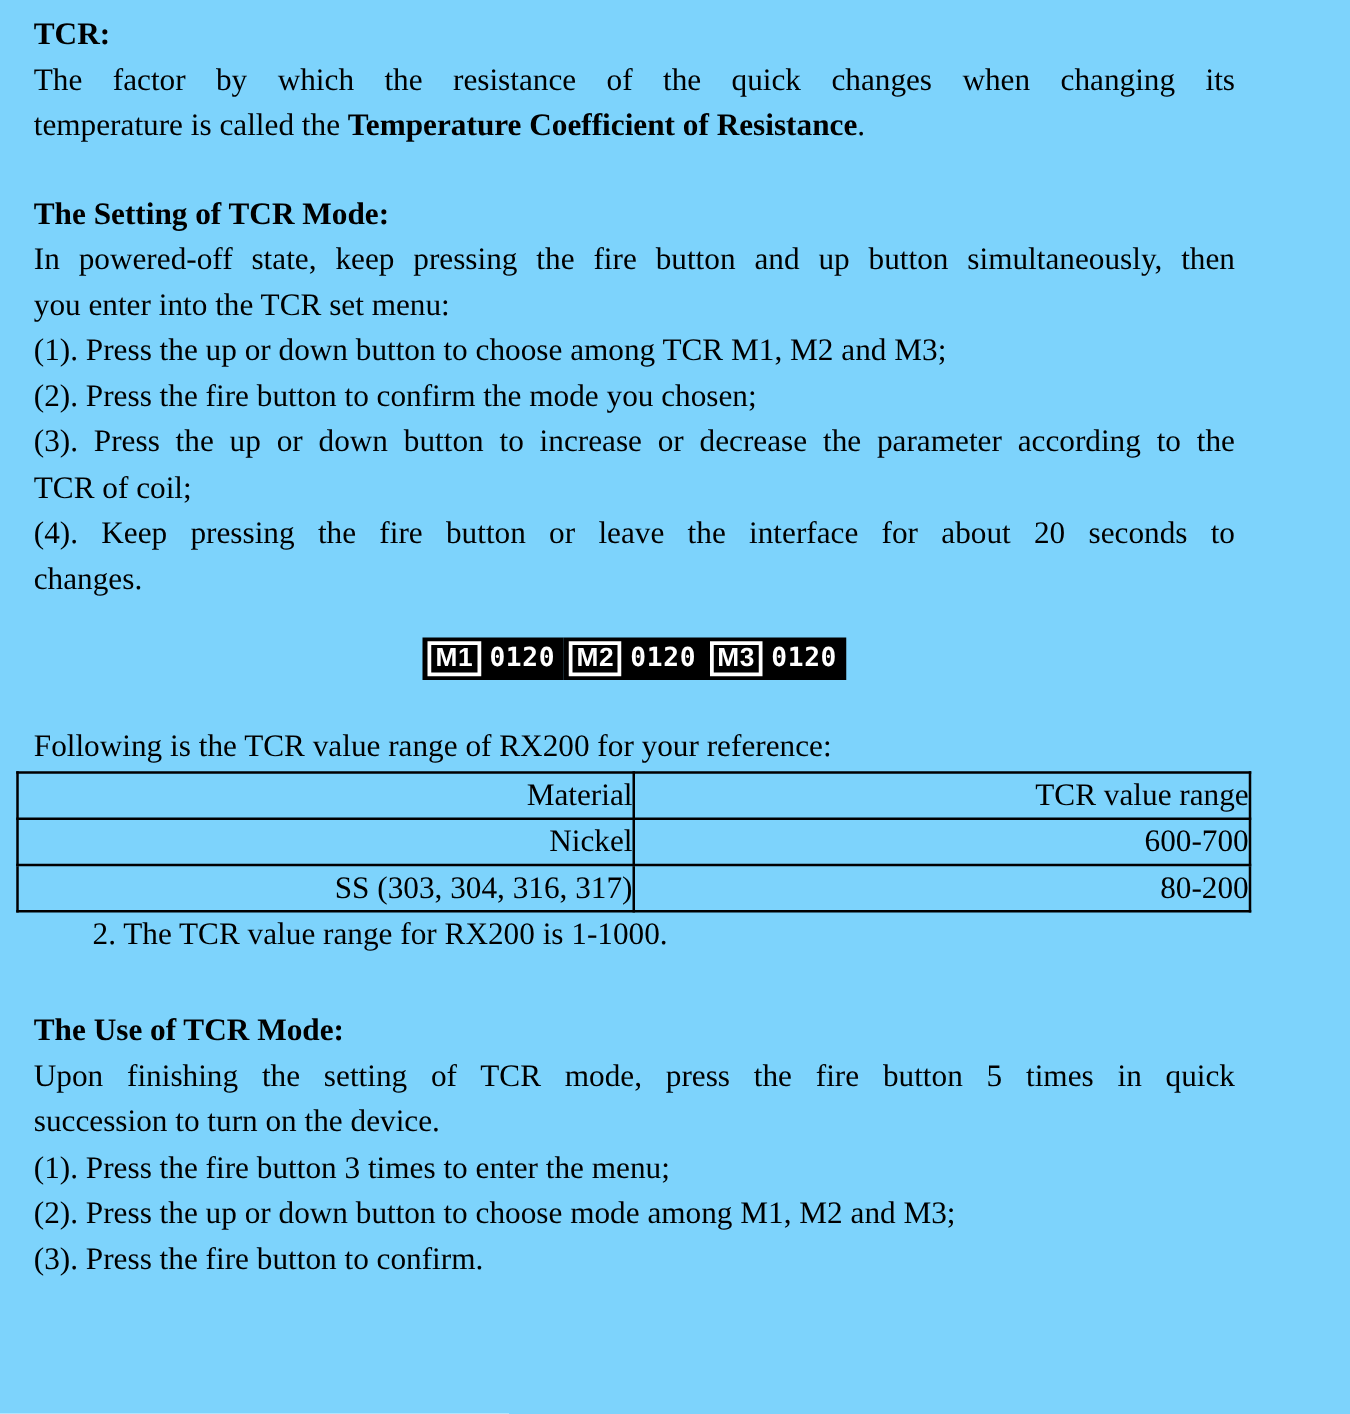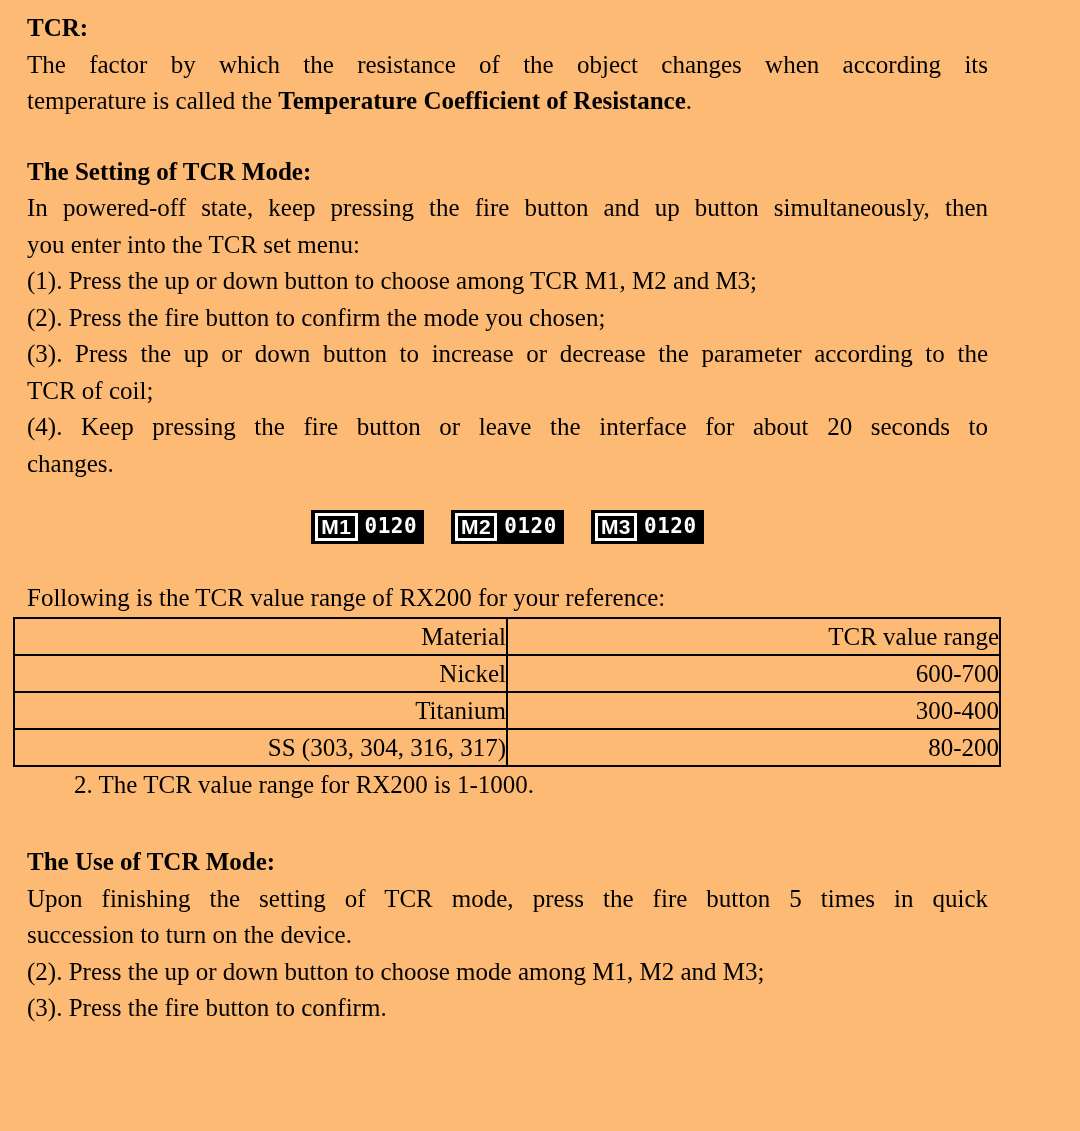--- a/index.html
+++ b/index.html
@@ -7,21 +7,21 @@
     width: 1080px;
     background: #ffffff;
     font-family: "Liberation Serif", serif;
     color: #000000;
   }
   .page {
     position: relative;
     width: 1080px;
     height: 1131px;
     overflow: hidden;
-    background: #fdba74;
+    background: #7dd3fc;
     padding: 10px 92px 0 27px;
     font-size: 25px;
     line-height: 36.5px;
   }
   .line {
     white-space: nowrap;
     overflow: visible;
   }
   
   .jl {
@@ -33,21 +33,20 @@
   .spacer-b { height: 28px; }
   .spacer-c { height: 37px; }
   .spacer-d { height: 41px; }
 
   
   .badge-row {
     height: 33px;
     display: flex;
     justify-content: center;
     align-items: center;
-    gap: 27px;
   }
   .badge {
     display: inline-flex;
     align-items: center;
     height: 34px;
     background: #000000;
     padding: 0 7px 0 4px;
   }
   .mode-box {
     display: inline-flex;
@@ -95,21 +94,21 @@
     line-height: 0;
   }
   .note-indent { margin-left: 47px; }
 </style>
 </head>
 <body>
 
 <div class="page">
 
   <div class="line bold">TCR:</div>
-  <div class="line jl">The factor by which the resistance of the object changes when according its</div>
+  <div class="line jl">The factor by which the resistance of the quick changes when changing its</div>
   <div class="line"><span>temperature is called the </span><span class="bold">Temperature Coefficient of Resistance</span><span>.</span></div>
 
   <div class="spacer-a"></div>
 
   <div class="line bold">The Setting of TCR Mode:</div>
   <div class="line jl">In powered-off state, keep pressing the fire button and up button simultaneously, then</div>
   <div class="line">you enter into the TCR set menu:</div>
   <div class="line">(1). Press the up or down button to choose among TCR M1, M2 and M3;</div>
   <div class="line">(2). Press the fire button to confirm the mode you chosen;</div>
   <div class="line jl">(3). Press the up or down button to increase or decrease the parameter according to the</div>
@@ -141,33 +140,30 @@
     <tbody>
       <tr>
         <td>Material</td>
         <td>TCR value range</td>
       </tr>
       <tr>
         <td>Nickel</td>
         <td>600-700</td>
       </tr>
       <tr>
-        <td>Titanium</td>
-        <td>300-400</td>
-      </tr>
-      <tr>
         <td>SS (303, 304, 316, 317)</td>
         <td>80-200</td>
       </tr>
     </tbody>
   </table>
 
   <div class="line note-indent">2. The TCR value range for RX200 is 1-1000.</div>
 
   <div class="spacer-d"></div>
 
   <div class="line bold">The Use of TCR Mode:</div>
   <div class="line jl">Upon finishing the setting of TCR mode, press the fire button 5 times in quick</div>
   <div class="line">succession to turn on the device.</div>
+  <div class="line">(1). Press the fire button 3 times to enter the menu;</div>
   <div class="line">(2). Press the up or down button to choose mode among M1, M2 and M3;</div>
   <div class="line">(3). Press the fire button to confirm.</div>
 
 </div>
 
 </body></html>

